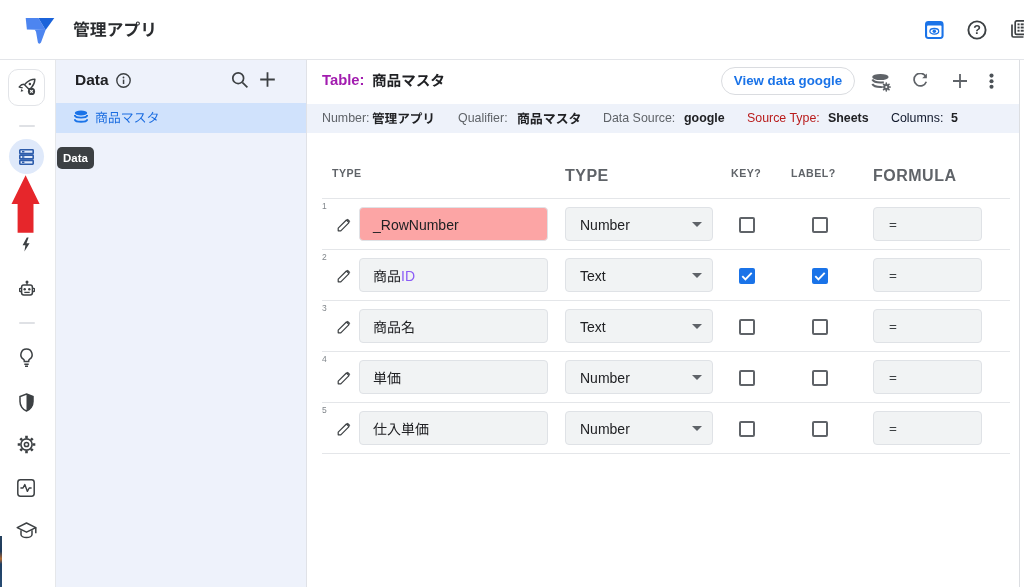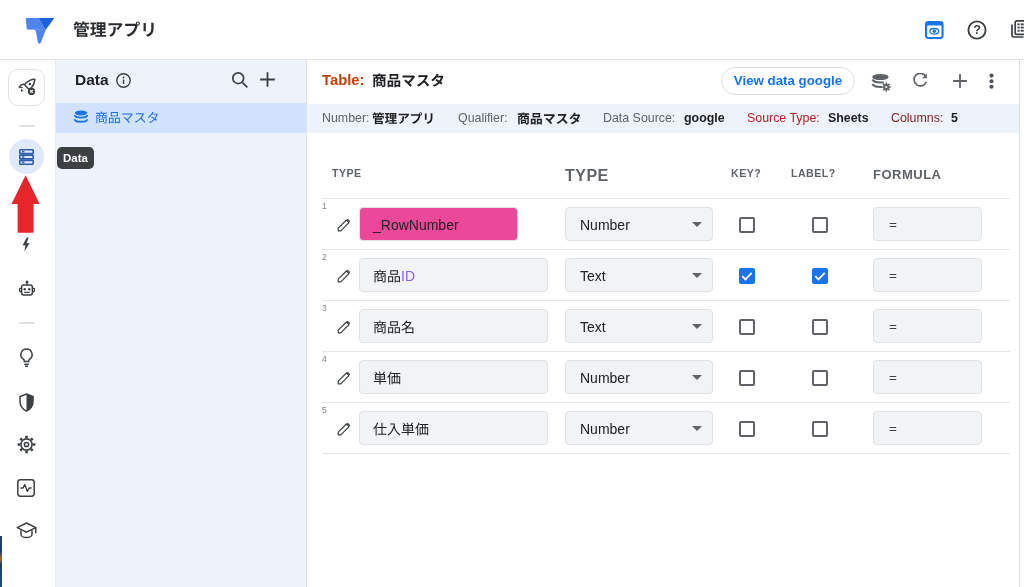--- a/index.html
+++ b/index.html
@@ -127,21 +127,21 @@
 <path d="M0.8,9.3 c0,1.4 2.8,2.5 6.2,2.5 s6.2,-1.1 6.2,-2.5" fill="none" stroke="#1a73e8" stroke-width="1.9"></path>
 </svg>
 <div class="ab" style="left:95px;top:110px"><svg style="width:64.5px;height:12.9px;" viewBox="0 0 5000 1000" fill="#1a6ce0" preserveAspectRatio="xMinYMin meet">
       <use href="#g5" x="0"></use>
       <use href="#g6" x="1000"></use>
       <use href="#g7" x="2000"></use>
       <use href="#g8" x="3000"></use>
       <use href="#g9" x="4000"></use>
     </svg></div>
 <div class="ab" style="left:57px;top:147px;width:37px;height:22px;background:#3c4043;border-radius:5px;color:#fff;font-weight:bold;font-size:11.5px;text-align:center;line-height:22px">Data</div>
-<div class="ab" style="left:322px;top:72px;font-size:14.8px;font-weight:bold;color:#c2410c;line-height:17px">Table: </div>
+<div class="ab" style="left:322px;top:72px;font-size:14.8px;font-weight:bold;color:#a21caf;line-height:17px">Table: </div>
 <div class="ab" style="left:372px;top:73px"><svg style="width:73.0px;height:14.6px;" viewBox="0 0 5000 1000" fill="#202124" preserveAspectRatio="xMinYMin meet">
       <use href="#g10" x="0"></use>
       <use href="#g11" x="1000"></use>
       <use href="#g12" x="2000"></use>
       <use href="#g13" x="3000"></use>
       <use href="#g14" x="4000"></use>
     </svg></div>
 <div class="ab" style="left:721px;top:67px;width:132px;height:26px;border:1px solid #dadce0;border-radius:14px;background:#fff;color:#1a73e8;font-weight:bold;font-size:13.3px;text-align:center;line-height:26px">View data google</div>
 <svg class="ic" style="left:871px;top:72.5px" width="21" height="19" viewBox="0 0 21 19">
 <ellipse cx="9.4" cy="4" rx="8.2" ry="3.1" fill="#5f6368"></ellipse>
@@ -184,33 +184,33 @@
       <use href="#g10" x="0"></use>
       <use href="#g11" x="1000"></use>
       <use href="#g12" x="2000"></use>
       <use href="#g13" x="3000"></use>
       <use href="#g14" x="4000"></use>
     </svg></div>
 <div class="ab" style="left:603px;top:104px;height:29px;line-height:29px;font-size:12.4px;color:#5f6368">Data Source:</div>
 <div class="ab" style="left:684px;top:104px;height:29px;line-height:29px;font-size:12.4px;font-weight:bold;color:#202124">google</div>
 <div class="ab" style="left:747px;top:104px;height:29px;line-height:29px;font-size:12.4px;color:#b91c1c">Source Type:</div>
 <div class="ab" style="left:828px;top:104px;height:29px;line-height:29px;font-size:12.4px;font-weight:bold;color:#202124">Sheets</div>
-<div class="ab" style="left:891px;top:104px;height:29px;line-height:29px;font-size:12.4px;color:#7f1d1d">Columns:</div>
+<div class="ab" style="left:891px;top:104px;height:29px;line-height:29px;font-size:12.4px;color:#0f172a">Columns:</div>
 <div class="ab" style="left:951px;top:104px;height:29px;line-height:29px;font-size:12.4px;font-weight:bold;color:#202124">5</div>
 <div class="ab" style="left:332px;top:167px;font-size:10.6px;font-weight:bold;color:#5f6368;letter-spacing:0.5px">TYPE</div>
 <div class="ab" style="left:565px;top:167px;font-size:16px;font-weight:bold;color:#5f6368;letter-spacing:0.5px">TYPE</div>
 <div class="ab" style="left:731px;top:167px;font-size:10.6px;font-weight:bold;color:#5f6368;letter-spacing:0.5px">KEY?</div>
 <div class="ab" style="left:791px;top:167px;font-size:10.6px;font-weight:bold;color:#5f6368;letter-spacing:0.5px">LABEL?</div>
-<div class="ab" style="left:873px;top:167px;font-size:13px;font-weight:bold;color:#5f6368;letter-spacing:0.5px">FORMULA</div>
+<div class="ab" style="left:873px;top:167px;font-size:16px;font-weight:bold;color:#5f6368;letter-spacing:0.5px">FORMULA</div>
 <div class="ab" style="left:322px;top:198px;width:688px;height:1px;background:#e4e6e9"></div>
 <div class="ab" style="left:322px;top:201px;font-size:8.5px;color:#80868b">1</div>
 <svg class="ic" style="left:337px;top:217.5px" width="14" height="14" viewBox="0 0 14 14">
 <path d="M1.2,10.2 L1.2,12.8 L3.8,12.8 L12,4.6 L9.4,2 Z M10.3,1.1 L12.9,3.7 M1.2,12.8" fill="none" stroke="#3c4043" stroke-width="1.2" stroke-linejoin="round"></path>
 </svg>
-<div class="ab" style="left:359px;top:207px;width:159px;height:34px;background:#ec4899;border:1px solid #dfe2e6;border-radius:4px;line-height:34px;padding-left:13px;box-sizing:border-box;white-space:nowrap"><span style="font-size:14px;color:#202124">_RowNumber</span></div>
+<div class="ab" style="left:359px;top:207px;width:189px;height:34px;background:#fca5a5;border:1px solid #dfe2e6;border-radius:4px;line-height:34px;padding-left:13px;box-sizing:border-box;white-space:nowrap"><span style="font-size:14px;color:#202124">_RowNumber</span></div>
 <div class="ab" style="left:565px;top:207px;width:148px;height:34px;background:#f1f3f4;border:1px solid #dfe2e6;border-radius:4px;line-height:34px;padding-left:14px;box-sizing:border-box;font-size:14px;color:#202124">Number</div>
 <svg class="ic" style="left:692px;top:222.0px" width="10" height="5" viewBox="0 0 10 5">
     <path d="M0,0 H10 L5,5 Z" fill="#5f6368"></path>
   </svg>
 <div class="ab" style="left:739px;top:216.5px;width:16px;height:16px;border:2px solid #5f6368;border-radius:2px;box-sizing:border-box"></div>
 <div class="ab" style="left:812px;top:216.5px;width:16px;height:16px;border:2px solid #5f6368;border-radius:2px;box-sizing:border-box"></div>
 <div class="ab" style="left:873px;top:207px;width:109px;height:34px;background:#f1f3f4;border:1px solid #dfe2e6;border-radius:4px;line-height:34px;padding-left:15px;box-sizing:border-box;font-size:13.5px;color:#3c4043">=</div>
 <div class="ab" style="left:322px;top:249px;width:688px;height:1px;background:#e4e6e9"></div>
 <div class="ab" style="left:322px;top:252px;font-size:8.5px;color:#80868b">2</div>
 <svg class="ic" style="left:337px;top:268.5px" width="14" height="14" viewBox="0 0 14 14">

